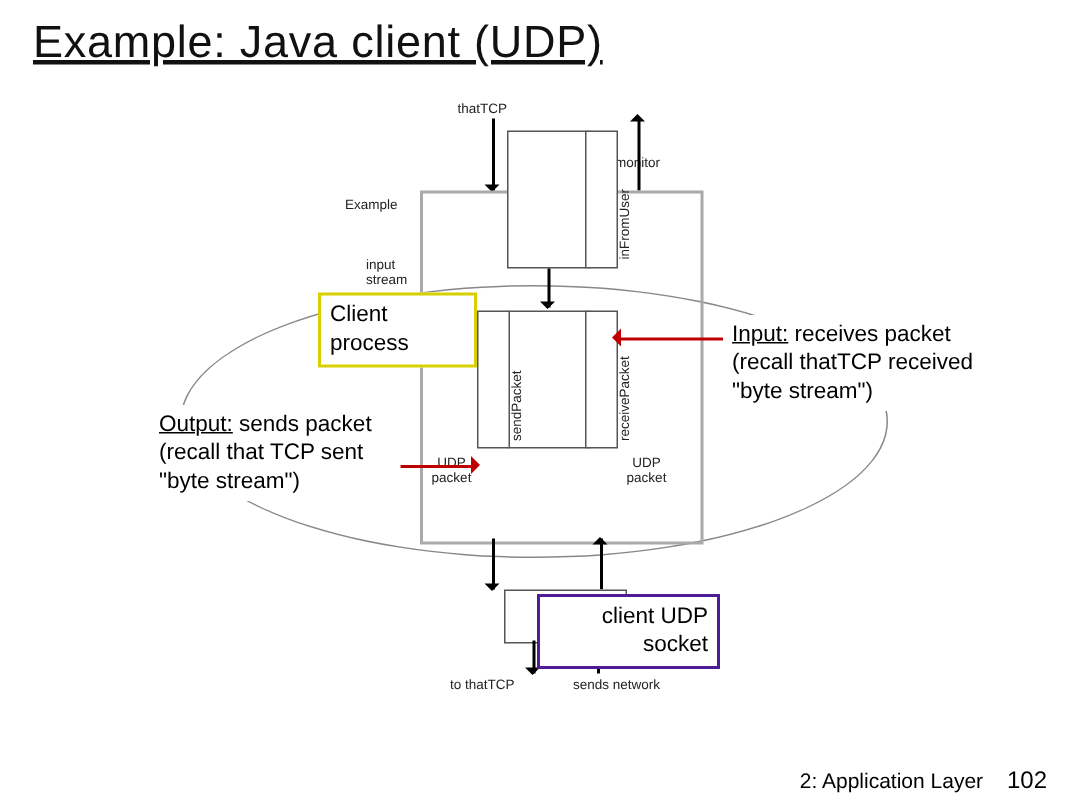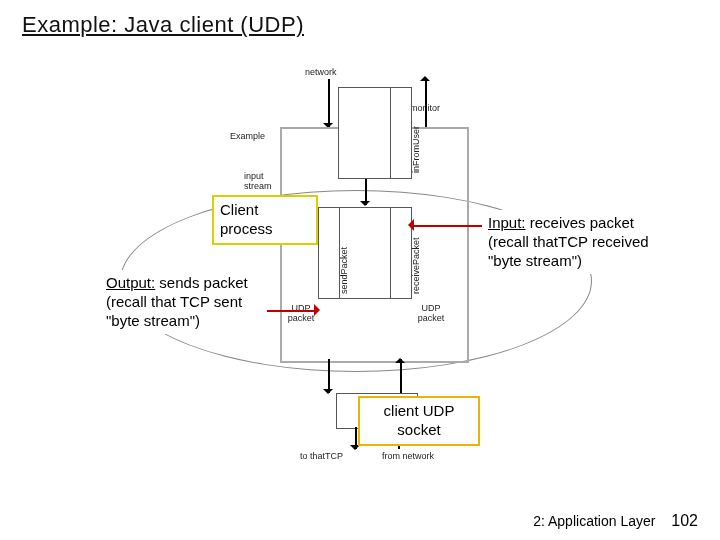--- a/index.html
+++ b/index.html
@@ -14,21 +14,21 @@
   }
   .slide {
     position: relative;
     width: 720px;
     height: 540px;
   }
   .title {
     position: absolute;
     left: 22px;
     top: 12px;
-    font-size: 22px;
+    font-size: 30px;
     font-family: "Trebuchet MS", "Comic Sans MS", sans-serif;
     text-decoration: underline;
     color: #111;
     letter-spacing: 0.5px;
   }
 
   
   .diagram {
     position: absolute;
     left: 270px;
@@ -134,21 +134,21 @@
     background: #fff;
     font-family: "Comic Sans MS", cursive, sans-serif;
     font-size: 15px;
     line-height: 1.25;
     padding: 4px 6px;
     z-index:3;
   }
   .callout.client  { left: 212px; top: 195px; width: 90px; border: 2px solid #d8d000; }
   .callout.output  { left: 100px; top: 270px; width: 155px; border:none;}
   .callout.input   { left: 482px; top: 210px; width: 170px; border:none;}
-  .callout.udpsock { left: 358px; top: 396px; width: 106px; text-align:center; border: 2px solid #eab308;}
+  .callout.udpsock { left: 358px; top: 396px; width: 106px; text-align:right; border: 2px solid #4c1d95;}
   .u { text-decoration: underline; }
 
   .red-arrow {
     position:absolute;
     height:2px;
     background:#c00000;
     z-index:2;
   }
   .red-head {
     position:absolute;
@@ -173,21 +173,21 @@
 <body>
 
 <div class="slide">
 
   <div class="title">Example: Java client (UDP)</div>
 
   <div class="oval"></div>
 
   <div class="diagram">
 
-    <div class="mini-label kb">network</div>
+    <div class="mini-label kb">thatTCP</div>
     <div class="mini-label mon">monitor</div>
 
     <div class="arrow v" style="left:58px; top:4px; height:48px;"></div>
     <div class="arrow-head ah-down" style="left:53px; top:48px;"></div>
     <div class="arrow v" style="left:155px; top:4px; height:48px;"></div>
     <div class="arrow-head ah-up" style="left:150px; top:-4px;"></div>
 
     <div class="proc-box"></div>
 
     <div class="mini-label proc">Example</div>
@@ -221,21 +221,21 @@
     <div class="sock-box"></div>
     <div class="mini-label sock" style="white-space:pre-line;">UDP
 socket</div>
 
     <div class="arrow v" style="left:85px; top:352px; height:22px;"></div>
     <div class="arrow-head ah-down" style="left:80px; top:370px;"></div>
     <div class="arrow v" style="left:128px; top:352px; height:22px;"></div>
     <div class="arrow-head ah-up" style="left:123px; top:346px;"></div>
 
     <div class="mini-label tonet">to thatTCP</div>
-    <div class="mini-label fromnet">from network</div>
+    <div class="mini-label fromnet">sends network</div>
   </div>
 
   <div class="callout client">Client process</div>
 
   <div class="callout output"><span class="u">Output:</span> sends packet (recall that TCP sent "byte stream")</div>
   <div class="red-arrow" style="left:258px; top:310px; width:60px;"></div>
   <div class="red-head rh-right" style="left:314px; top:304px;"></div>
 
   <div class="callout input"><span class="u">Input:</span> receives packet (recall thatTCP received "byte stream")</div>
   <div class="red-arrow" style="left:412px; top:225px; width:82px;"></div>

